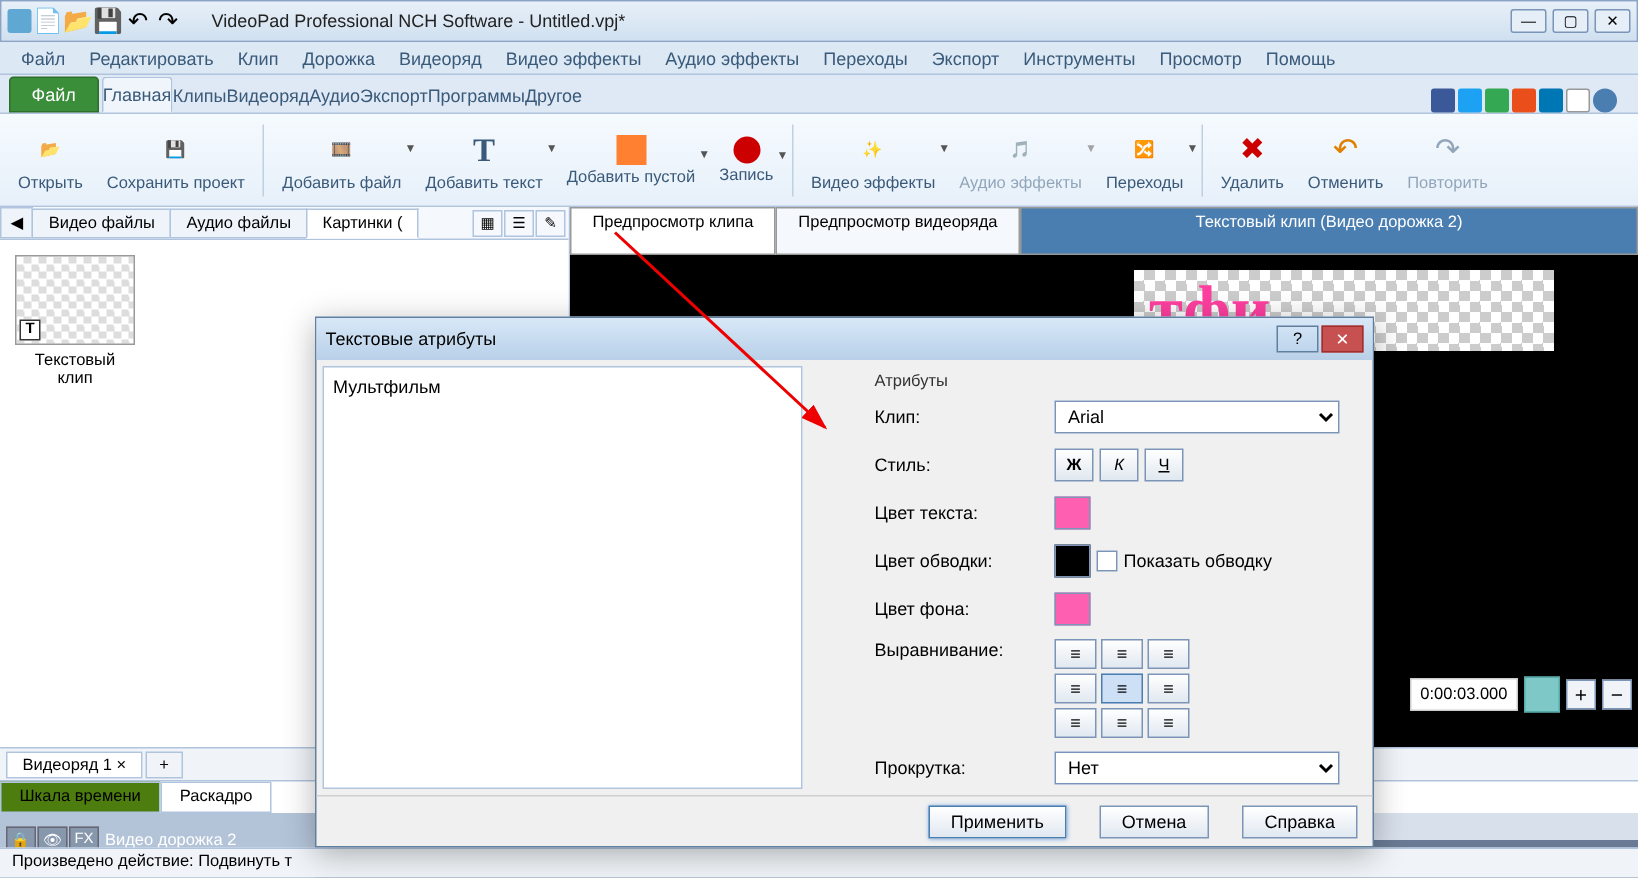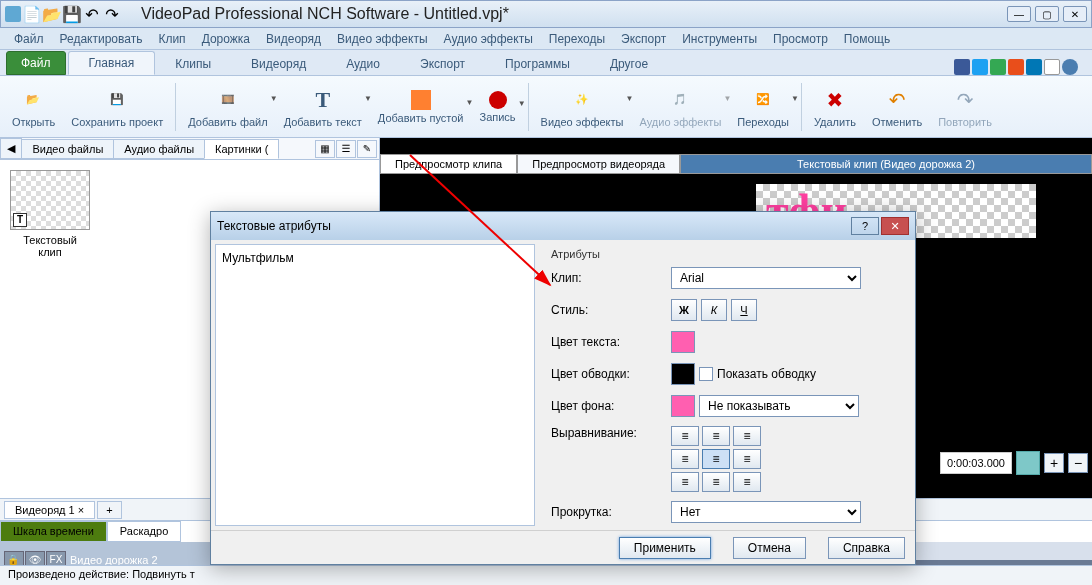--- a/index.html
+++ b/index.html
@@ -3,32 +3,32 @@
 <meta charset="utf-8">
 <style>
 * { margin: 0; padding: 0; box-sizing: border-box; font-family: 'Segoe UI', Tahoma, sans-serif; }
 body { width: 1092px; height: 585px; background: #fff; overflow: hidden; position: relative; }
 
 
 .titlebar { height: 28px; background: linear-gradient(#e8f0f8,#d0e0f0); display: flex; align-items: center; padding: 0 4px; border: 1px solid #8ba3c7; }
 .titlebar .qat { display: flex; gap: 2px; align-items: center; }
 .qat-btn { width: 18px; height: 18px; display: flex; align-items: center; justify-content: center; }
 .appicon { width:16px; height:16px; background:#5fa8d3; border-radius:2px; }
-.titlebar .title { margin-left: 20px; font-size: 16px; color: #222; }
+.titlebar .title { margin-left: 20px; font-size: 12px; color: #222; }
 .winbtns { margin-left:auto; display:flex; gap:4px; }
 .winbtn { width:24px; height:16px; border:1px solid #7a95b8; border-radius:2px; background:#e6eef8; display:flex; align-items:center; justify-content:center; font-size:10px; }
 
 
 .menubar { height: 22px; background:#dce8f4; display:flex; align-items:center; padding: 0 6px; gap: 0; font-size:12px; border-bottom:1px solid #b0c4de; }
 .menuitem { padding: 2px 8px; color:#3a5a7a; cursor:pointer; }
 
 
 .ribbontabs { height:26px; background:#dfe9f5; display:flex; align-items:flex-end; padding:0 6px; border-bottom:1px solid #b0c4de; }
 .filebtn { background:#3a8e3a; color:#fff; padding:4px 14px; font-size:12px; border-radius:3px 3px 0 0; margin-right:2px; border:1px solid #2d6e2d;}
-.rtab { padding:4px 20px; font-size:12px; color:#3a5a7a; cursor:pointer; }
+.rtab { padding:4px 0; font-size:12px; color:#3a5a7a; cursor:pointer; }
 .rtab.active { background:#f0f5fb; border:1px solid #b0c4de; border-bottom:1px solid #f0f5fb; border-radius:3px 3px 0 0;}
 .socials { margin-left:auto; display:flex; gap:2px; align-items:center; padding-right:8px;}
 .social { width:16px; height:16px; border-radius:2px; }
 
 
 .ribbon { height:62px; background:linear-gradient(#f5fafe,#e7f0fa); border-bottom:1px solid #b0c4de; display:flex; align-items:center; padding:0 4px; }
 .rbtn { display:flex; flex-direction:column; align-items:center; padding:2px 8px; font-size:11px; color:#3a5a7a; gap:2px; cursor:pointer; position:relative;}
 .rbtn .ricon { width:28px; height:28px; display:flex; align-items:center; justify-content:center; }
 .rsep { width:1px; height:48px; background:#c0d0e0; margin:0 4px;}
 .rdrop { position:absolute; right:-2px; top:10px; font-size:8px; color:#555;}
@@ -43,21 +43,21 @@
 .panetab.mini { padding:3px 6px;}
 .panebtns { margin-left:auto; display:flex; gap:1px; padding-right:2px;}
 .panebtn { width:20px; height:18px; border:1px solid #b0c4de; background:#f5f8fc; font-size:10px; display:flex; align-items:center; justify-content:center;}
 .clipbin { flex:1; background:#fff; padding:10px;}
 .clip { width:80px; }
 .clipthumb { width:80px; height:60px; border:1px solid #999; background-image: repeating-conic-gradient(#ddd 0 25%, #fff 0 50%); background-size: 10px 10px; position:relative;}
 .clipthumb .ticon { position:absolute; left:2px; bottom:2px; width:14px; height:14px; background:#fff; border:1px solid #333; font-size:10px; font-weight:bold; text-align:center; line-height:12px;}
 .clipname { font-size:11px; text-align:center; margin-top:4px;}
 
 .rightpanel { flex:1; display:flex; flex-direction:column; background:#000;}
-.previewtabs { height:20px; display:flex; font-size:11px; background:#14532d;margin-top:16px;}
+.previewtabs { height:32px; display:flex; font-size:11px; background:#14532d;}
 .ptab { padding:3px 14px; border:1px solid #999; background:#f5f8fc; cursor:pointer;}
 .ptab.active { background:#fff;}
 .ptab.blue { background:#4a7db0; color:#fff; flex:1; text-align:center;}
 
 
 .seqtabs { height:22px; background:#f0f4f8; display:flex; align-items:center; border-top:1px solid #b0c4de; font-size:11px; padding:0 4px;}
 .seqtab { padding:2px 10px; border:1px solid #b0c4de; background:#fff;}
 .addseq { padding:2px 8px; border:1px solid #b0c4de; margin-left:2px;}
 .tlmodes { height:22px; display:flex; font-size:11px; border-top:1px solid #b0c4de;}
 .tlmode { padding:3px 12px; border:1px solid #b0c4de; background:#fff;}
@@ -73,21 +73,21 @@
 
 
 .statusbar { position:absolute; bottom:0; left:0; right:0; height:20px; background:#f0f4f8; border-top:1px solid #b0c4de; font-size:11px; padding:2px 8px;}
 
 
 .dialog { position:absolute; left:210px; top:211px; width:706px; height:354px; background:#f0f0f0; border:1px solid #6080a0; box-shadow: 0 4px 20px rgba(0,0,0,0.3);}
 .dlgtitle { height:28px; background:linear-gradient(#d8e8f8,#b8d0e8); display:flex; align-items:center; padding:0 6px; font-size:12px;}
 .dlgtitle .title { flex:1;}
 .dlgbtn { width:28px; height:18px; border:1px solid #6080a0; margin-left:2px; display:flex; align-items:center; justify-content:center; font-size:11px;}
 .dlgbtn.close { background:#c75050; color:#fff; border-color:#a03030;}
-.dlgbody { display:flex; height: 290px;}
+.dlgbody { display:flex; height: 290px; gap: 32px;}
 .dlgleft { width:320px; border:1px solid #b0c4de; margin:4px; background:#fff; padding:6px; font-size:12px;}
 .dlgright { flex:1; padding:8px 12px; font-size:12px;}
 .fieldset-label { font-size:11px; color:#333; margin-bottom:6px;}
 .formrow { display:flex; align-items:center; margin-bottom:8px; min-height:24px;}
 .formlabel { width:120px; font-size:12px;}
 .formctrl { flex:1; display:flex; gap:4px; align-items:center;}
 .combo { height:22px; border:1px solid #7a95b8; background:#fff; padding:2px 4px; font-size:12px; width:190px;}
 .stylebtn { width:26px; height:22px; border:1px solid #7a95b8; background:linear-gradient(#fff,#e0e8f0); font-size:11px; display:flex; align-items:center; justify-content:center; cursor:pointer;}
 .stylebtn.bold { font-weight:bold;}
 .stylebtn.italic { font-style:italic;}
@@ -350,21 +350,20 @@
           <div class="colorswatch" style="background:#000"></div>
           <div class="checkbox"></div>
           <span>Показать обводку</span>
         </div>
       </div>
 
       <div class="formrow">
         <div class="formlabel">Цвет фона:</div>
         <div class="formctrl">
           <div class="colorswatch" style="background:#ff5fb0"></div>
-          <select class="combo" style="width:160px"><option>Не показывать</option></select>
         </div>
       </div>
 
 
       <div class="formrow" style="align-items:flex-start">
         <div class="formlabel">Выравнивание:</div>
         <div class="formctrl">
           <div class="aligngrid">
             <div class="alignbtn">≡</div>
             <div class="alignbtn">≡</div>

